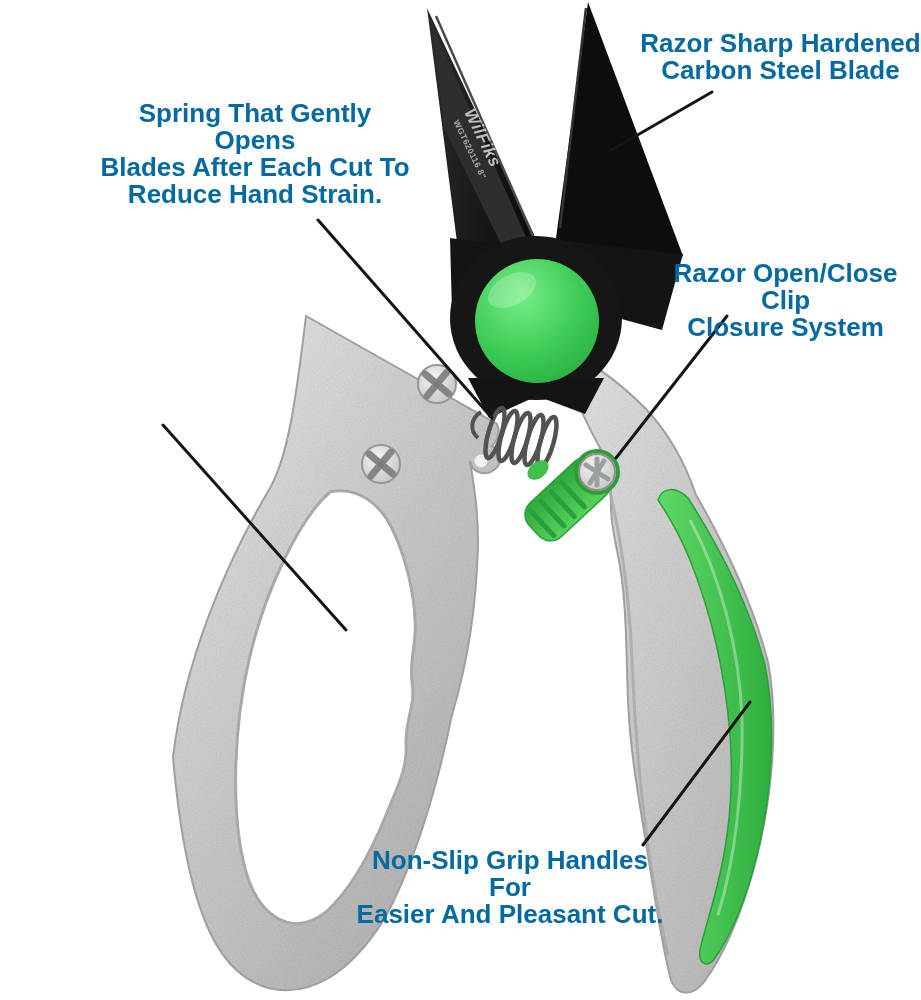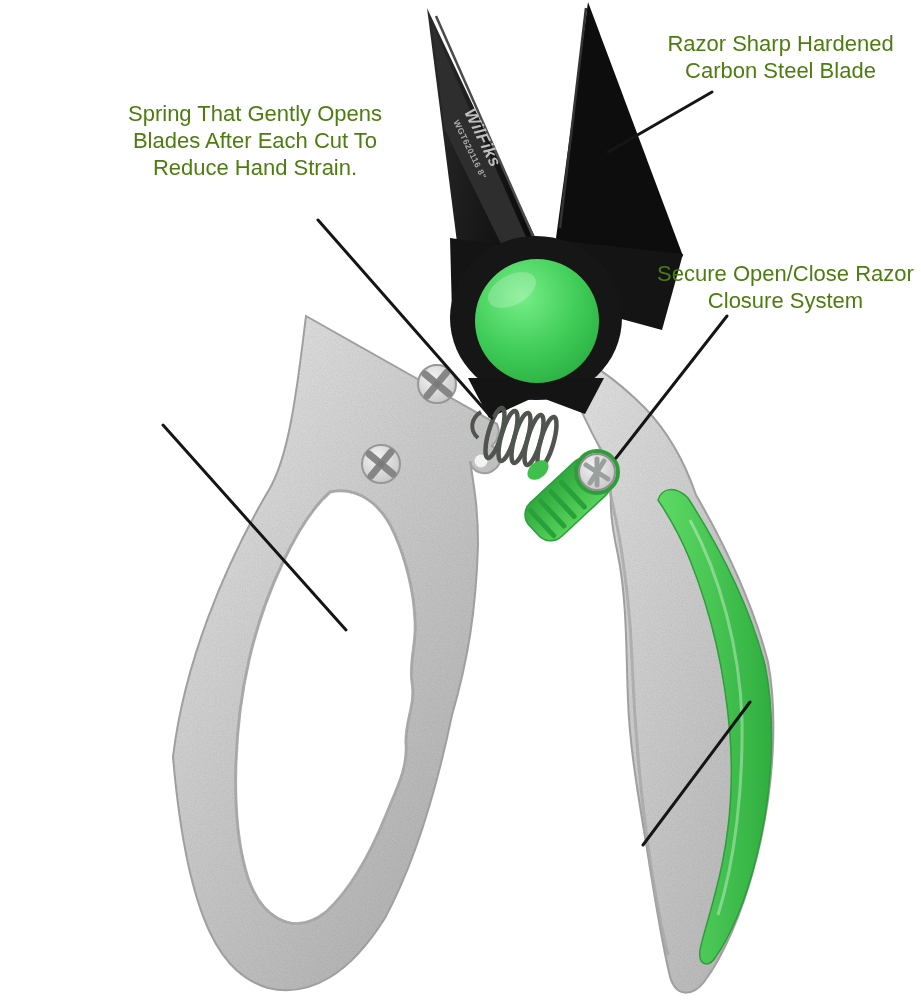--- a/index.html
+++ b/index.html
@@ -6,24 +6,24 @@
   .stage{
     position:relative;
     width:921px;height:1000px;
     background:#ffffff;
     overflow:hidden;
     font-family:"Liberation Sans", sans-serif;
   }
   .stage svg{position:absolute;left:0;top:0;}
   .callout{
     position:absolute;
-    font-weight:400;
-    font-size:22px;
+    font-weight:700;
+    font-size:26px;
     line-height:27px;
-    color:#4d7c0f;
+    color:#0369a1;
     text-align:center;
     white-space:pre-line;
     letter-spacing:0px;
   }
   .callout.blade  {left:640px; top:30px;  width:281px;}
   .callout.spring {left:95px;  top:100px; width:320px;}
   .callout.loop   {left:0px;   top:308px; width:262px;}
   .callout.clip   {left:650px; top:260px; width:271px;}
   .callout.grip   {left:355px; top:847px; width:310px;}
 </style>
@@ -207,16 +207,18 @@
       <line x1="727" y1="316" x2="616" y2="458"></line>
       <line x1="643" y1="845" x2="750" y2="702"></line>
     </g>
   </svg>
 
   <div class="callout blade">Razor Sharp Hardened
 Carbon Steel Blade</div>
   <div class="callout spring">Spring That Gently Opens
 Blades After Each Cut To
 Reduce Hand Strain.</div>
-  <div class="callout clip">Secure Open/Close Razor
+  <div class="callout clip">Razor Open/Close Clip
 Closure System</div>
+  <div class="callout grip">Non-Slip Grip Handles For
+Easier And Pleasant Cut.</div>
 
 </div>
 
 </body></html>

